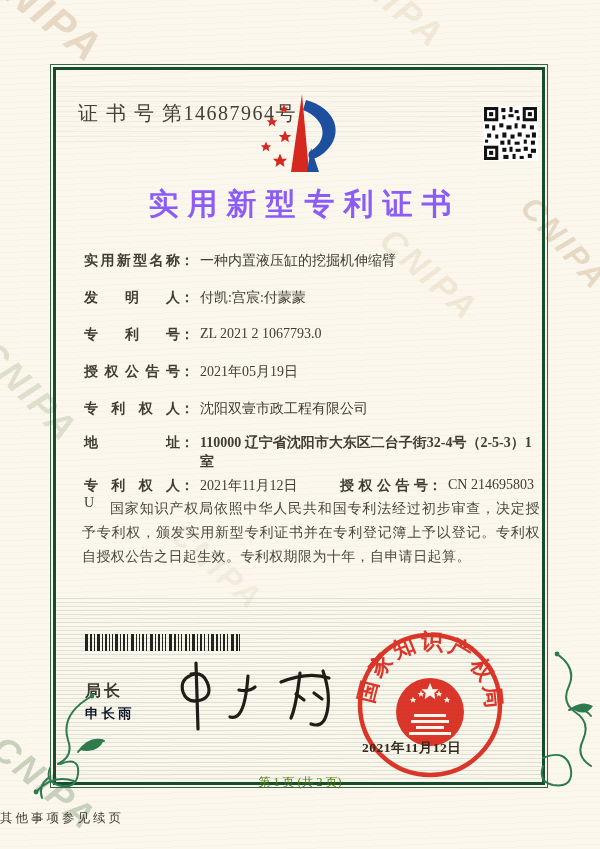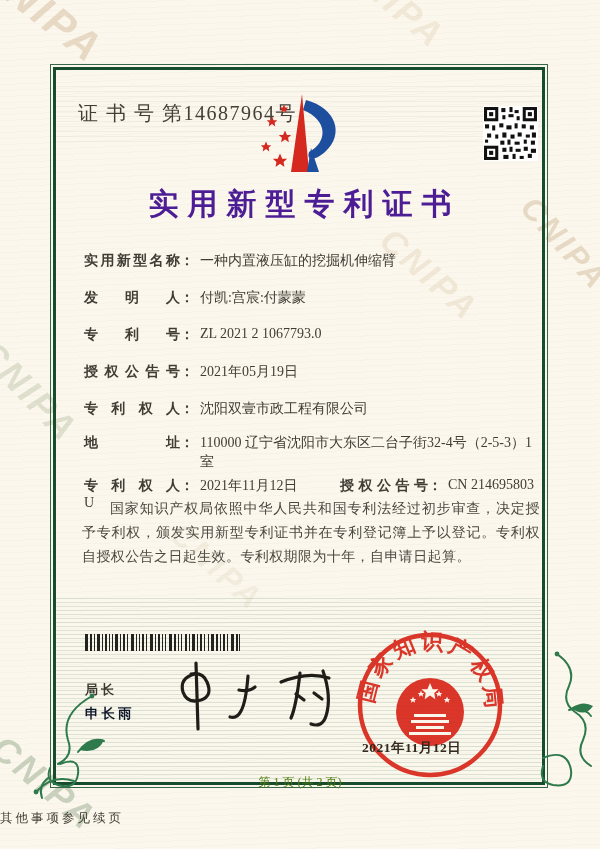--- a/index.html
+++ b/index.html
@@ -29,37 +29,37 @@
     background:repeating-linear-gradient(180deg,rgba(168,168,160,.12) 0 1px,rgba(168,168,160,0) 1px 5px);}
 
   .frame{position:absolute;left:50px;top:64px;width:496px;height:722px;z-index:1;
     border:1px solid #35684a;}
   .frame::before{content:"";position:absolute;inset:2px;border:3px solid #174c2f;}
 
   .z{position:absolute;z-index:2;}
 
   .cert-no{left:78px;top:100px;font-size:20px;letter-spacing:1.5px;color:#423f37;}
   .title{left:0;top:184px;width:100%;text-align:center;font-size:30px;font-weight:700;
-    letter-spacing:9px;text-indent:9px;color:#4c1d95;}
+    letter-spacing:9px;text-indent:9px;color:#8b5cf6;}
 
   .frow{left:84px;width:462px;font-size:14px;color:#403d35;}
   .flabel{display:inline-block;width:96px;text-align:justify;text-align-last:justify;
     font-weight:600;vertical-align:top;}
   .flabel2{display:inline-block;width:88px;text-align:justify;text-align-last:justify;
     font-weight:600;vertical-align:top;margin-left:22px;}
   .colon{font-weight:600;}
   .fvalue{margin-left:6px;vertical-align:top;}
-  .fvalue-block{display:inline-block;width:336px;margin-left:6px;vertical-align:top;line-height:1.35;}
+  .fvalue-block{display:inline-block;width:336px;margin-left:6px;vertical-align:top;line-height:1.35;font-weight:bold;}
   .fvalue-fix{display:inline-block;width:118px;margin-left:6px;vertical-align:top;}
 
   .paras{left:82px;top:497px;width:458px;font-size:14px;line-height:1.72;
     letter-spacing:.4px;color:#4b4840;text-align:justify;}
   .paras p{margin:0;text-indent:2em;}
 
-  .sig-title{left:85px;top:681px;font-size:13px;letter-spacing:3px;font-weight:600;color:#3a382f;text-align:center;}
+  .sig-title{left:85px;top:681px;font-size:16px;letter-spacing:3px;font-weight:600;color:#3a382f;text-align:center;}
   .sig-name{left:85px;top:705px;font-size:13.5px;letter-spacing:3px;font-weight:600;color:#0f172a;}
 
   .seal-date{left:362px;top:739px;font-size:13.5px;letter-spacing:.5px;font-weight:700;
     color:#33291f;z-index:3;}
   .page-info{left:0;top:774px;width:100%;text-align:center;font-size:12px;color:#4d7c0f;}
   .cont-note{left:0;top:810px;width:100%;text-align:left;font-size:12.5px;
     letter-spacing:3px;color:#3f3d33;}
   svg{display:block;}
 </style>
 </head>

